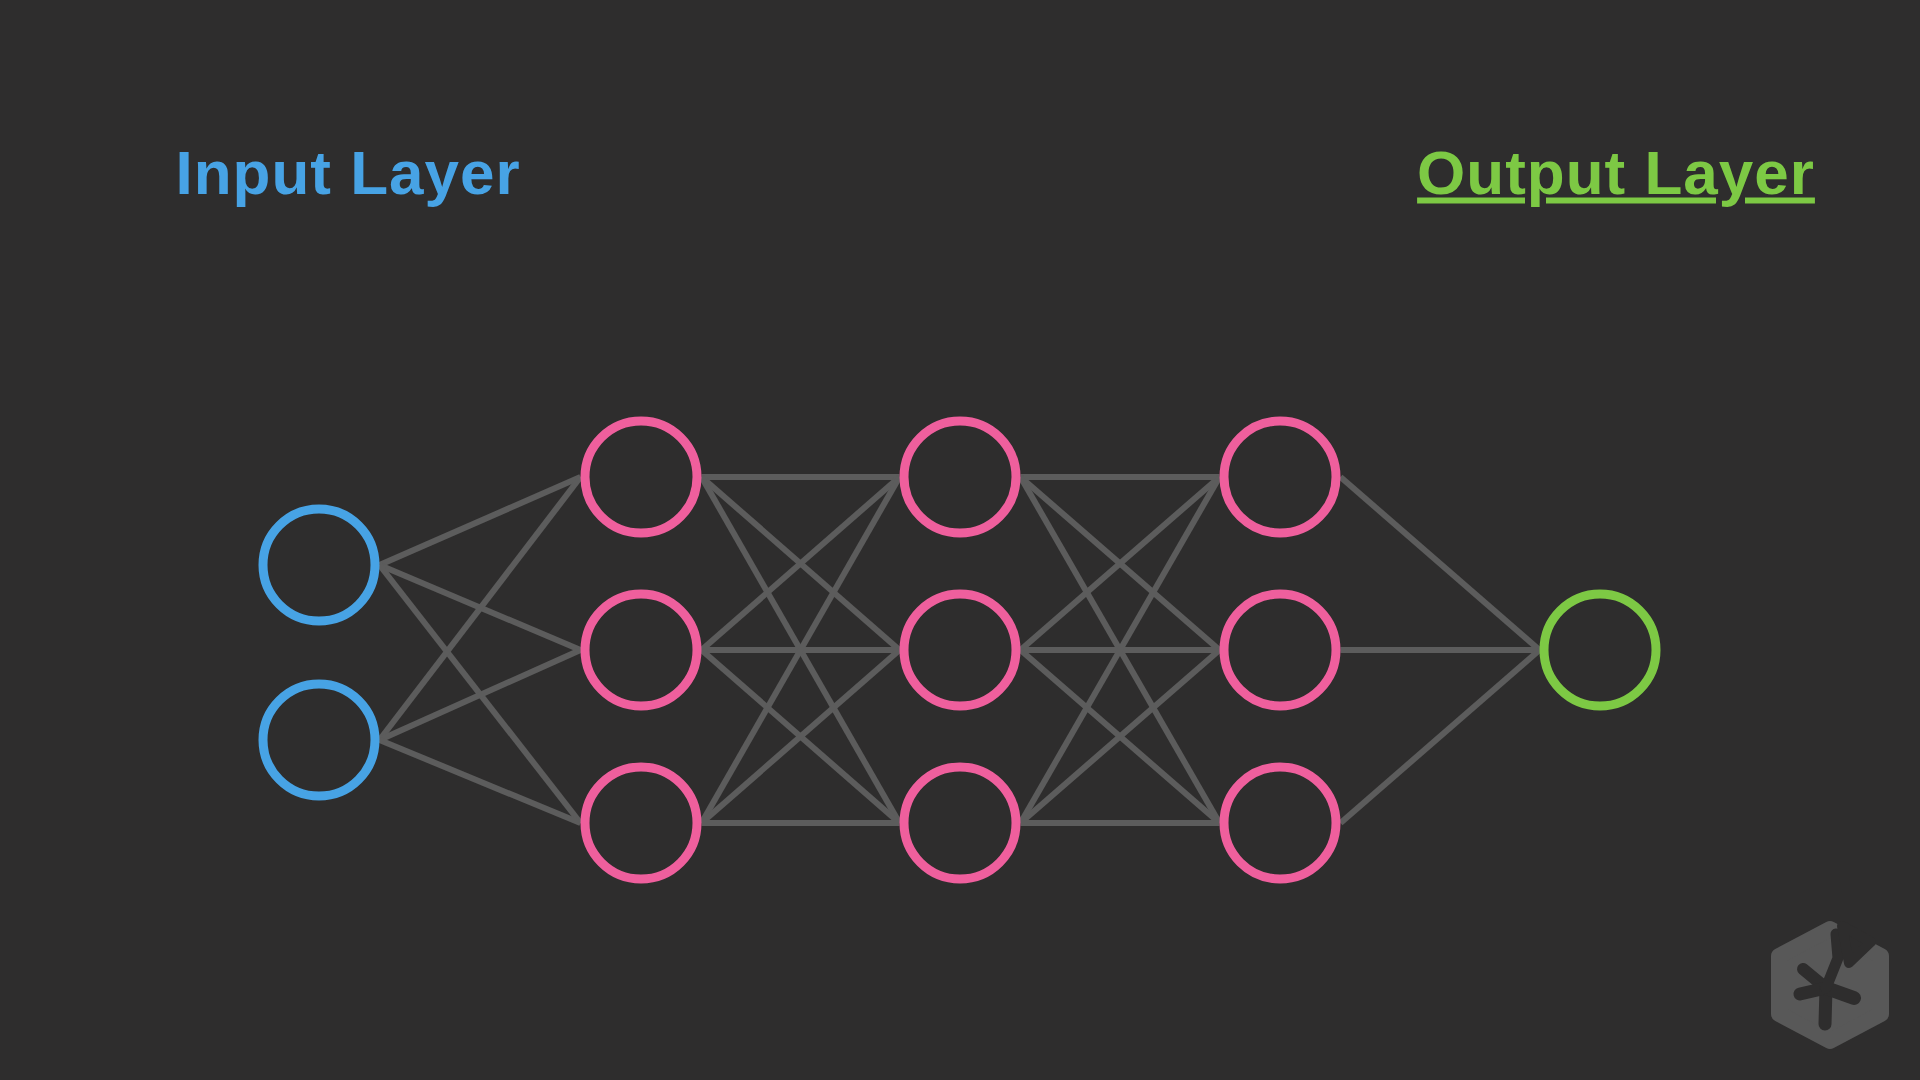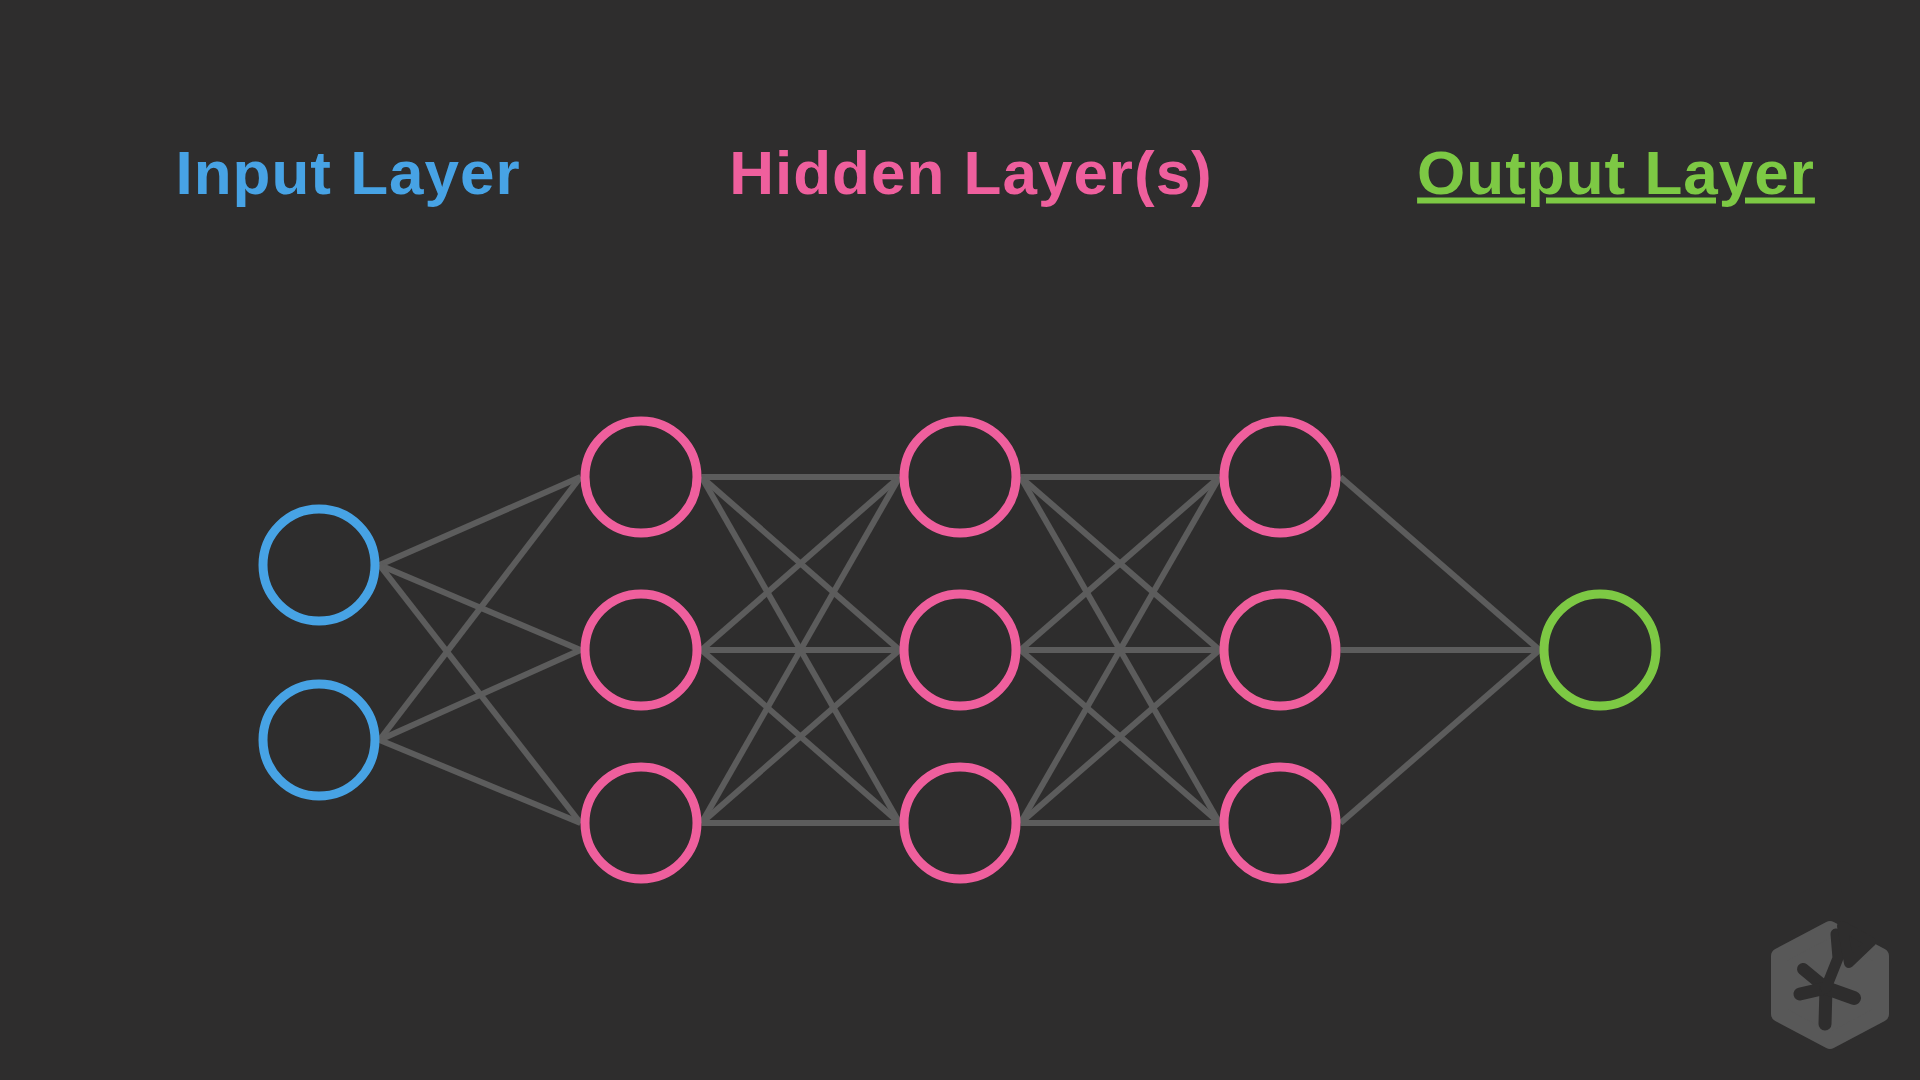--- a/index.html
+++ b/index.html
@@ -31,21 +31,20 @@
     white-space: nowrap;
     user-select: none;
   }
 </style>
 </head>
 <body>
 
 <div class="canvas" style="background: rgb(46, 45, 45); width: 1920px; height: 1080px;">
 
   <div class="layer-title" style="left: 348px; top: 172px; color: rgb(71, 163, 229);">Input Layer</div>
-  <div class="layer-title" style="left: 971px; top: 172px; color: rgb(239, 95, 157);">Hidden Layer(s)</div>
   <div class="layer-title" style="left: 1616px; top: 172px; color: rgb(125, 201, 68); text-decoration: underline;">Output Layer</div>
 
   <svg class="network-svg" viewBox="0 0 1920 1080">
 
     <g id="edges-group">
         <line x1="379.5" y1="565" x2="580.5" y2="477" stroke="#5c5c5c" stroke-width="6"></line>
         <line x1="379.5" y1="565" x2="580.5" y2="650" stroke="#5c5c5c" stroke-width="6"></line>
         <line x1="379.5" y1="565" x2="580.5" y2="823" stroke="#5c5c5c" stroke-width="6"></line>
         <line x1="379.5" y1="740" x2="580.5" y2="477" stroke="#5c5c5c" stroke-width="6"></line>
         <line x1="379.5" y1="740" x2="580.5" y2="650" stroke="#5c5c5c" stroke-width="6"></line>

